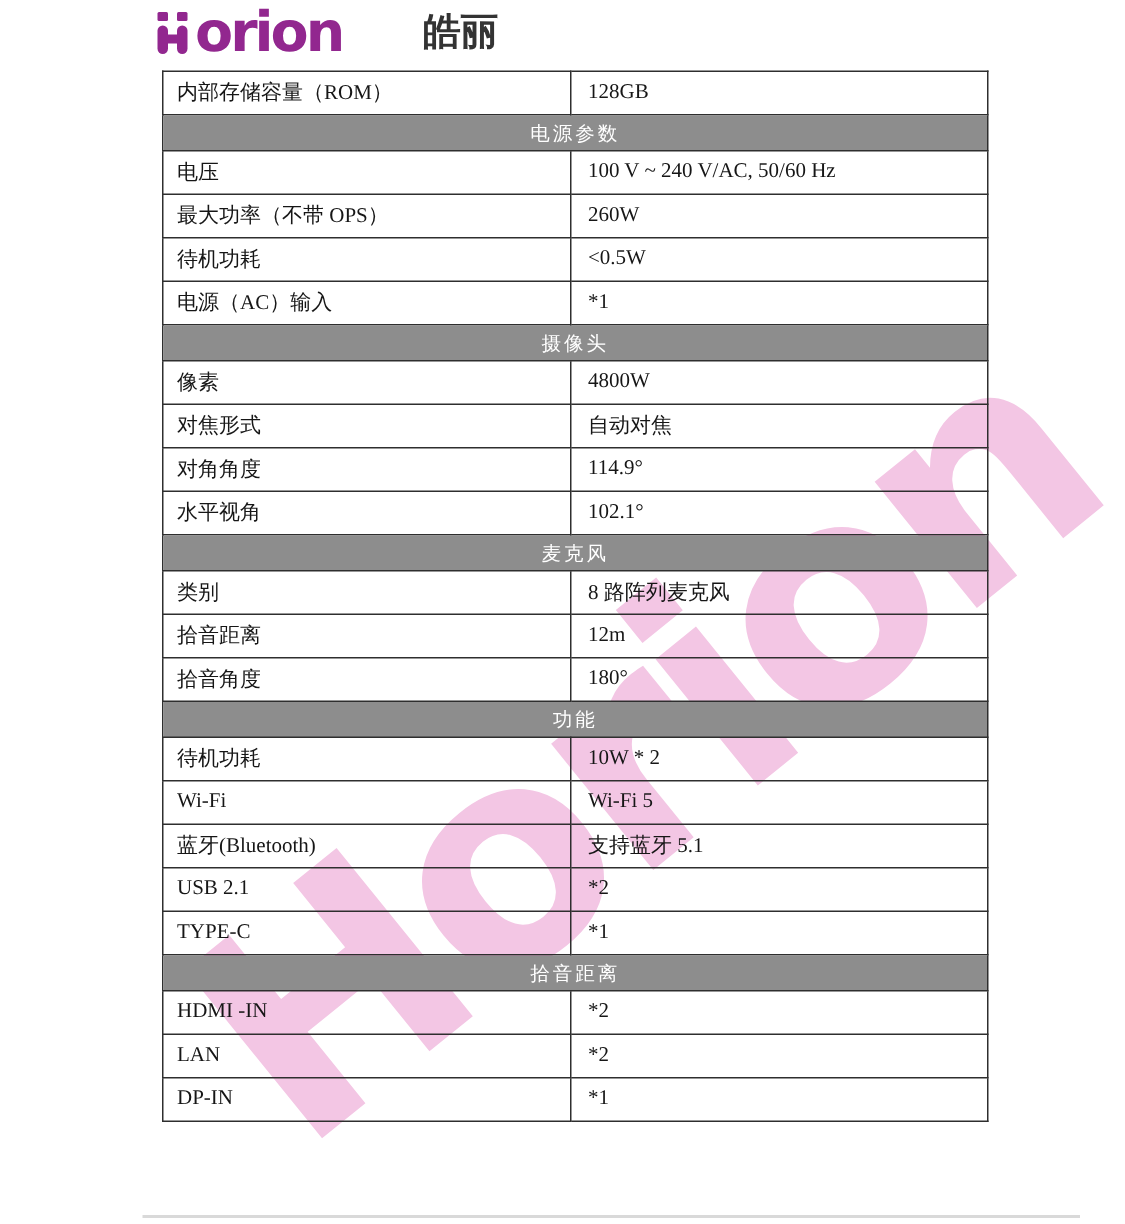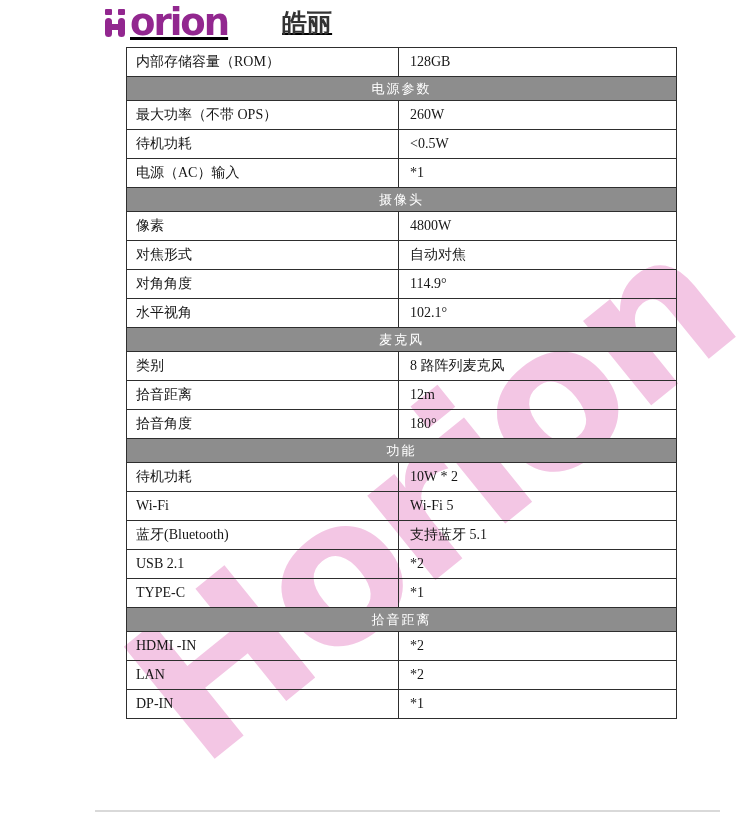--- a/index.html
+++ b/index.html
@@ -26,23 +26,22 @@
     user-select:none;
     pointer-events:none;
   }
 
   
   .logo {
     position:absolute;
     left:104px; top:8px;
     height:30px;
     display:flex;
-    align-items:center;
+    align-items:flex-start;
     z-index:2;
-    text-decoration:underline;
   }
   .logo-mark { display:block; margin-right:2px; }
   .logo-latin {
     font-family:"DejaVu Sans", sans-serif;
     font-weight:700;
     font-size:37px;
     line-height:28px;
     letter-spacing:-2px;
     color:var(--brand, #92278F);
   }
@@ -52,21 +51,21 @@
     font-size:25px;
     line-height:26px;
     margin-left:10px;
     color:#333333;
     padding-left:44px;
   }
 
   
   table.spec {
     position:absolute;
-    left:126px; top:47px;
+    left:108px; top:47px;
     width:550px;
     border-collapse:collapse;
     table-layout:fixed;
     z-index:1;
     background:transparent;
   }
   table.spec td {
     border:1px solid #2e2e2e;
     vertical-align:middle;
     overflow:hidden;
@@ -128,20 +127,24 @@
     </colgroup>
     <tbody id="spec-body">
         <tr class="data-row">
           <td class="param">内部存储容量（ROM）</td>
           <td class="value">128GB</td>
         </tr>
         <tr class="section-row">
           <td colspan="2">电源参数</td>
         </tr>
         <tr class="data-row">
+          <td class="param">电压</td>
+          <td class="value">100 V ~ 240 V/AC, 50/60 Hz</td>
+        </tr>
+        <tr class="data-row">
           <td class="param">最大功率（不带 OPS）</td>
           <td class="value">260W</td>
         </tr>
         <tr class="data-row">
           <td class="param">待机功耗</td>
           <td class="value">&lt;0.5W</td>
         </tr>
         <tr class="data-row">
           <td class="param">电源（AC）输入</td>
           <td class="value">*1</td>

